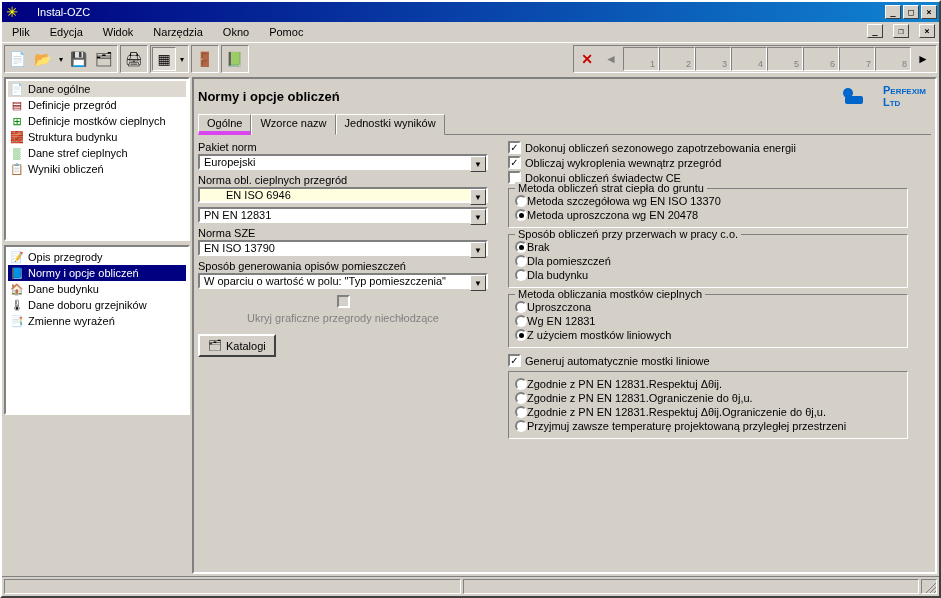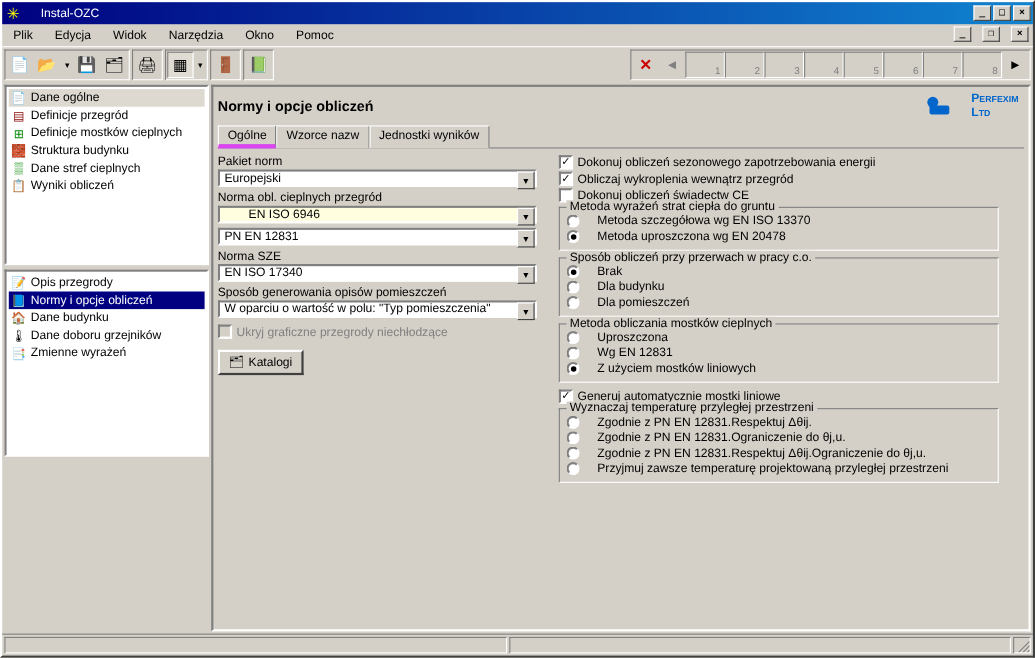--- a/index.html
+++ b/index.html
@@ -40,25 +40,25 @@
 .tab.active { border-bottom: 4px solid #d946ef; z-index: 1; }
 .form-area { display: flex; gap: 20px; flex: 1; overflow: auto; }
 .col { flex: 1; min-width: 0; }
 .field { margin-bottom: 4px; }
 .field label { display: block; margin-bottom: 1px; }
 .combo { width: 100%; height: 16px; border: 2px solid; border-color: #808080 #fff #fff #808080; background: #fff; display: flex; align-items: center; padding-left: 4px; position: relative; cursor: pointer; }
 .combo.hl { background: #ffffe0; padding-left: 26px; }
 .combo .arr { position: absolute; right: 0; top: 0; width: 16px; height: 16px; background: #d4d0c8; border: 1px solid; border-color: #fff #404040 #404040 #fff; display: flex; align-items: center; justify-content: center; font-size: 8px; }
 .chk { display: flex; align-items: center; gap: 4px; margin-bottom: 2px; cursor: pointer; }
 .chk .box { width: 13px; height: 13px; border: 2px solid; border-color: #808080 #fff #fff #808080; background: #fff; display: flex; align-items: center; justify-content: center; font-size: 10px; line-height: 1; flex-shrink: 0; }
-.chk.dis { color: #808080; }
+.chk.dis { color: #808080; flex-direction: column; }
 .chk.dis .box { background: #d4d0c8; }
 .group { border: 1px solid; border-color: #808080 #fff #fff #808080; padding: 6px 6px 4px; margin: 4px 0 6px; position: relative; }
 .group > .gt { position: absolute; top: -7px; left: 6px; background: #d4d0c8; padding: 0 3px; }
-.rad { display: flex; align-items: center; gap: 16px; margin-bottom: 2px; cursor: pointer; text-align: right; }
+.rad { display: flex; align-items: center; gap: 0; margin-bottom: 2px; cursor: pointer; text-align: right; }
 .rad .circ { width: 12px; height: 12px; border-radius: 50%; border: 2px solid; border-color: #808080 #fff #fff #808080; background: #fff; display: flex; align-items: center; justify-content: center; flex-shrink: 0; }
 .rad .circ.on::after { content: ''; width: 5px; height: 5px; background: #000; border-radius: 50%; }
 .btn { border: 2px solid; border-color: #fff #404040 #404040 #fff; background: #d4d0c8; padding: 3px 8px; cursor: pointer; display: inline-flex; align-items: center; gap: 4px; }
 .statusbar { height: 20px; border-top: 1px solid #808080; display: flex; padding: 2px; gap: 2px; }
 .statusbar .seg { border: 1px solid; border-color: #808080 #fff #fff #808080; flex: 1; }
 .statusbar .grip { width: 16px; border: 1px solid; border-color: #808080 #fff #fff #808080; display: flex; align-items: flex-end; justify-content: flex-end; }
 </style>
 </head>
 <body>
 
@@ -208,21 +208,21 @@
           </div>
           <div class="field">
             <div class="combo">
                 <span>PN EN 12831</span>
                 <span class="arr">▼</span>
               </div>
           </div>
           <div class="field">
             <label>Norma SZE</label>
             <div class="combo">
-                <span>EN ISO 17340</span>
+                <span>EN ISO 13790</span>
                 <span class="arr">▼</span>
               </div>
           </div>
           <div class="field">
             <label>Sposób generowania opisów pomieszczeń</label>
             <div class="combo">
                 <span>W oparciu o wartość w polu: "Typ pomieszczenia"</span>
                 <span class="arr">▼</span>
               </div>
           </div>
@@ -246,44 +246,44 @@
           <div class="chk">
               <span class="box">✓</span>
               <span>Obliczaj wykroplenia wewnątrz przegród</span>
             </div>
           <div class="chk">
               <span class="box"></span>
               <span>Dokonuj obliczeń świadectw CE</span>
             </div>
 
           <div class="group">
-            <span class="gt">Metoda wyrażeń strat ciepła do gruntu</span>
+            <span class="gt">Metoda obliczeń strat ciepła do gruntu</span>
             <div class="rad">
                 <span class="circ"></span>
                 <span>Metoda szczegółowa wg EN ISO 13370</span>
               </div>
             <div class="rad">
                 <span class="circ on"></span>
                 <span>Metoda uproszczona wg EN 20478</span>
               </div>
           </div>
 
           <div class="group">
             <span class="gt">Sposób obliczeń przy przerwach w pracy c.o.</span>
             <div class="rad">
                 <span class="circ on"></span>
                 <span>Brak</span>
               </div>
             <div class="rad">
                 <span class="circ"></span>
+                <span>Dla pomieszczeń</span>
+              </div>
+            <div class="rad">
+                <span class="circ"></span>
                 <span>Dla budynku</span>
-              </div>
-            <div class="rad">
-                <span class="circ"></span>
-                <span>Dla pomieszczeń</span>
               </div>
           </div>
 
           <div class="group">
             <span class="gt">Metoda obliczania mostków cieplnych</span>
             <div class="rad">
                 <span class="circ"></span>
                 <span>Uproszczona</span>
               </div>
             <div class="rad">
@@ -295,21 +295,20 @@
                 <span>Z użyciem mostków liniowych</span>
               </div>
           </div>
 
           <div class="chk">
               <span class="box">✓</span>
               <span>Generuj automatycznie mostki liniowe</span>
             </div>
 
           <div class="group">
-            <span class="gt">Wyznaczaj temperaturę przyległej przestrzeni</span>
             <div class="rad">
                 <span class="circ"></span>
                 <span>Zgodnie z PN EN 12831.Respektuj Δθij.</span>
               </div>
             <div class="rad">
                 <span class="circ"></span>
                 <span>Zgodnie z PN EN 12831.Ograniczenie do θj,u.</span>
               </div>
             <div class="rad">
                 <span class="circ"></span>

